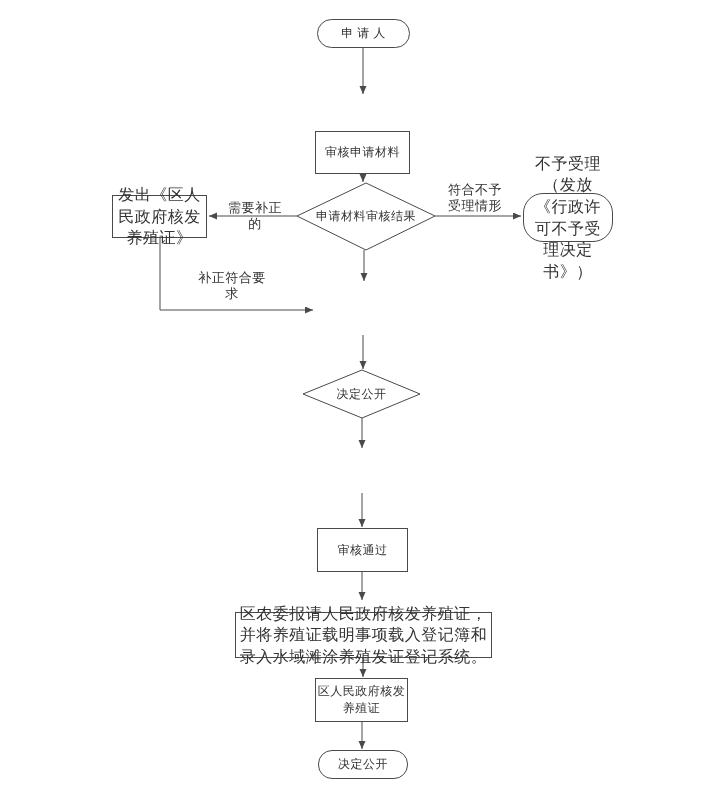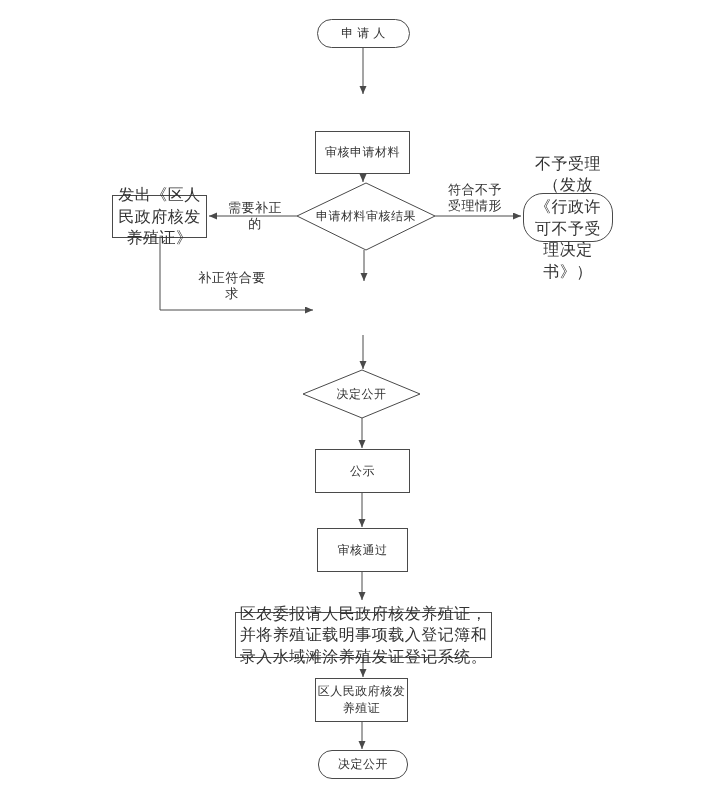--- a/index.html
+++ b/index.html
@@ -108,21 +108,20 @@
 
   <div id="d-result-label" class="dlabel">申请材料审核结果</div>
 
   <div id="n-correction" class="node rect small">发出《区人民政府核发养殖证》</div>
 
   <div id="n-reject" class="node stadium small">不予受理（发放《行政许可不予受理决定书》）</div>
 
 
   <div id="d-onsite-label" class="dlabel">决定公开</div>
 
-  <div id="n-public" class="node rect">公示</div>
 
   <div id="n-passed" class="node rect">审核通过</div>
 
   <div id="n-report" class="node rect small">区农委报请人民政府核发养殖证，并将养殖证载明事项载入登记簿和录入水域滩涂养殖发证登记系统。</div>
 
   <div id="n-issue" class="node rect">区人民政府核发养殖证</div>
 
   <div id="n-decision" class="node stadium">决定公开</div>
 
   <div id="e-need-correction" class="elabel">需要补正的</div>

